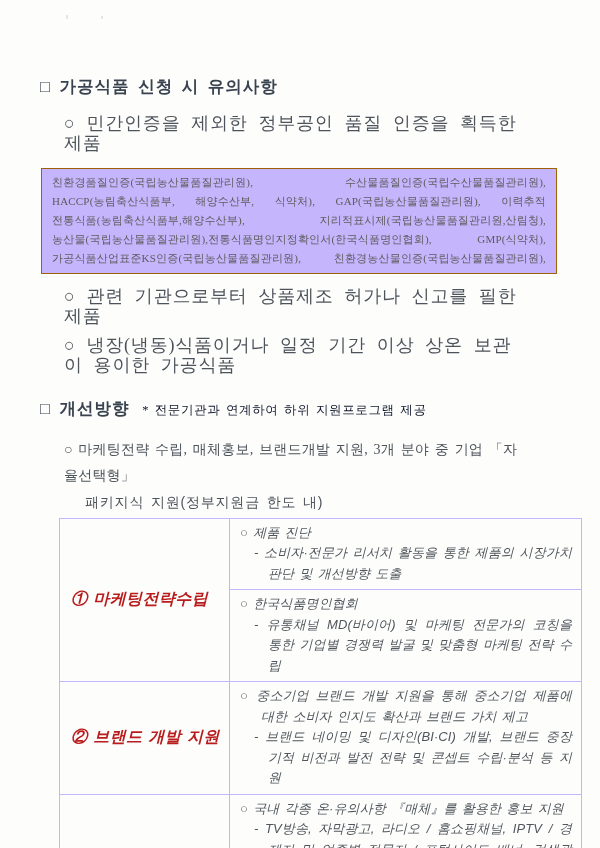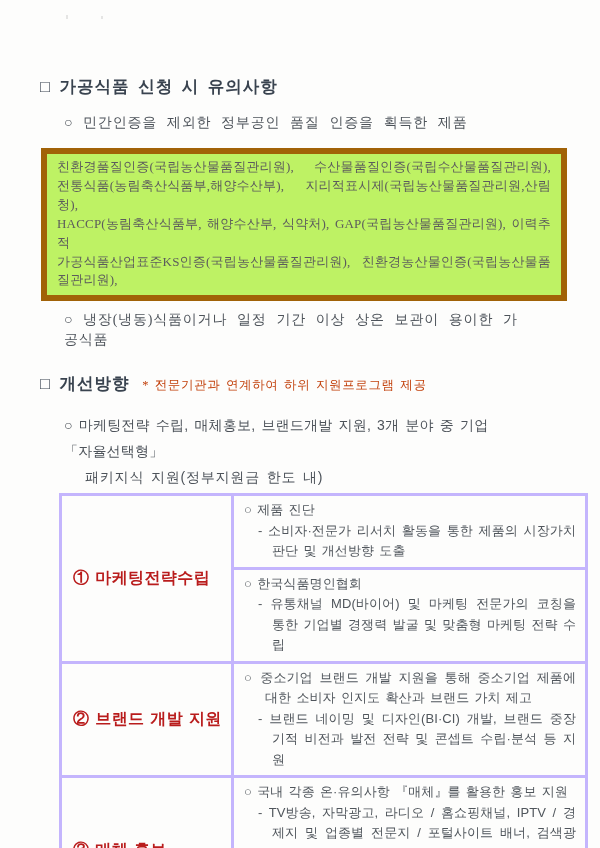--- a/index.html
+++ b/index.html
@@ -20,56 +20,56 @@
 
   
   .h {
     font-family: "Liberation Sans", sans-serif;
     font-size: 16.5px; font-weight: bold; color: #39434f;
     letter-spacing: 1px; word-spacing: 3px;
     margin: 0; line-height: 24px;
   }
   .h .note {
     font-family: "Liberation Serif", serif;
-    font-size: 12.5px; font-weight: normal; color: #c2410c;
+    font-size: 12.5px; font-weight: normal; color: #0f172a;
     letter-spacing: .6px; word-spacing: 2px; margin-left: 4px;
   }
 
   
   .b {
     margin: 0 0 0 24px; line-height: 20px;
-    font-size: 14px; color: #4d535a;
+    font-size: 18px; color: #4d535a;
     letter-spacing: .8px; word-spacing: 5.5px;
   }
   .b.first { margin-top: 15px; }
   .b.m2 { margin-top: 12px; }
   .b.m3 { margin-top: 9px; }
 
   
   .certbox {
     margin: 15px 0 0 1px; width: 494px;
-    border: 6px solid #a16207; background: #bef264;
+    border: 1px solid #a16207; background: #c4b5fd;
     padding: 4px 10px 5px 10px;
-    font-size: 13px; color: #5c5c5c; letter-spacing: .2px;
+    font-size: 11px; color: #5c5c5c; letter-spacing: .2px;
   }
   .cl { line-height: 18.9px; white-space: nowrap; }
   .cl.jl { text-align: justify; text-align-last: justify; white-space: normal; }
 
   
   .bpara { margin: 15px 0 0 24px; font-family: "Liberation Sans", sans-serif; font-size: 14px; color: #4d535a; }
-  .bp1 { line-height: 26px; letter-spacing: .2px; word-spacing: 2px; }
+  .bp1 { line-height: 26px; letter-spacing: .2px; word-spacing: 2px; font-family: Liberation Serif, serif; }
   .bp2 { line-height: 26px; margin-left: 21px; letter-spacing: .8px; word-spacing: 2px; }
 
   
   .tbl {
     margin: 3px 0 0 19px; border-collapse: collapse; table-layout: fixed;
     width: 486px;
     font-family: "Liberation Sans", sans-serif;
   }
-  .tbl td { border: 3px solid #c4b5fd; vertical-align: top; }
+  .tbl td { border: 1px solid #c4b5fd; vertical-align: top; font-style: italic; }
   .tbl .lbl {
     width: 154px; vertical-align: middle;
     font-size: 16px; font-weight: bold; color: #b91c1c;
     letter-spacing: .4px; word-spacing: 1px;
     padding: 2px 4px 2px 11px;
   }
   .tbl .cell { width: 332px; padding: 4px 9px 5px 10px; }
   .h1a { height: 52px; }
   .h1b { height: 56px; }
   .r2  { height: 74px; }
@@ -87,25 +87,27 @@
 <div class="page">
   <div class="artifact a1"></div>
   <div class="artifact a2"></div>
 
   <h1 class="h">□ 가공식품 신청 시 유의사항</h1>
 
   <p class="b first">○ 민간인증을 제외한 정부공인 품질 인증을 획득한 제품</p>
 
   <div class="certbox">
     <div class="cl jl">친환경품질인증(국립농산물품질관리원),  수산물품질인증(국립수산물품질관리원),</div>
+    <div class="cl jl">HACCP(농림축산식품부, 해양수산부, 식약처), GAP(국립농산물품질관리원), 이력추적</div>
     <div class="cl jl">전통식품(농림축산식품부,해양수산부),  지리적표시제(국립농산물품질관리원,산림청),</div>
-    <div class="cl jl">HACCP(농림축산식품부, 해양수산부, 식약처), GAP(국립농산물품질관리원), 이력추적</div>
+    <div class="cl jl">농산물(국립농산물품질관리원),전통식품명인지정확인서(한국식품명인협회),  GMP(식약처),</div>
     <div class="cl jl">가공식품산업표준KS인증(국립농산물품질관리원),  친환경농산물인증(국립농산물품질관리원),</div>
   </div>
 
+  <p class="b m2">○ 관련 기관으로부터 상품제조 허가나 신고를 필한 제품</p>
   <p class="b m3">○ 냉장(냉동)식품이거나 일정 기간 이상 상온 보관이 용이한 가공식품</p>
 
   <h1 class="h" style="margin-top:21px;">
     <span>□ 개선방향</span>
     <span class="note">* 전문기관과 연계하여 하위 지원프로그램 제공</span>
   </h1>
 
   <div class="bpara">
     <div class="bp1">○ 마케팅전략 수립, 매체홍보, 브랜드개발 지원, 3개 분야 중 기업 「자율선택형」</div>
     <div class="bp2">패키지식 지원(정부지원금 한도 내)</div>

